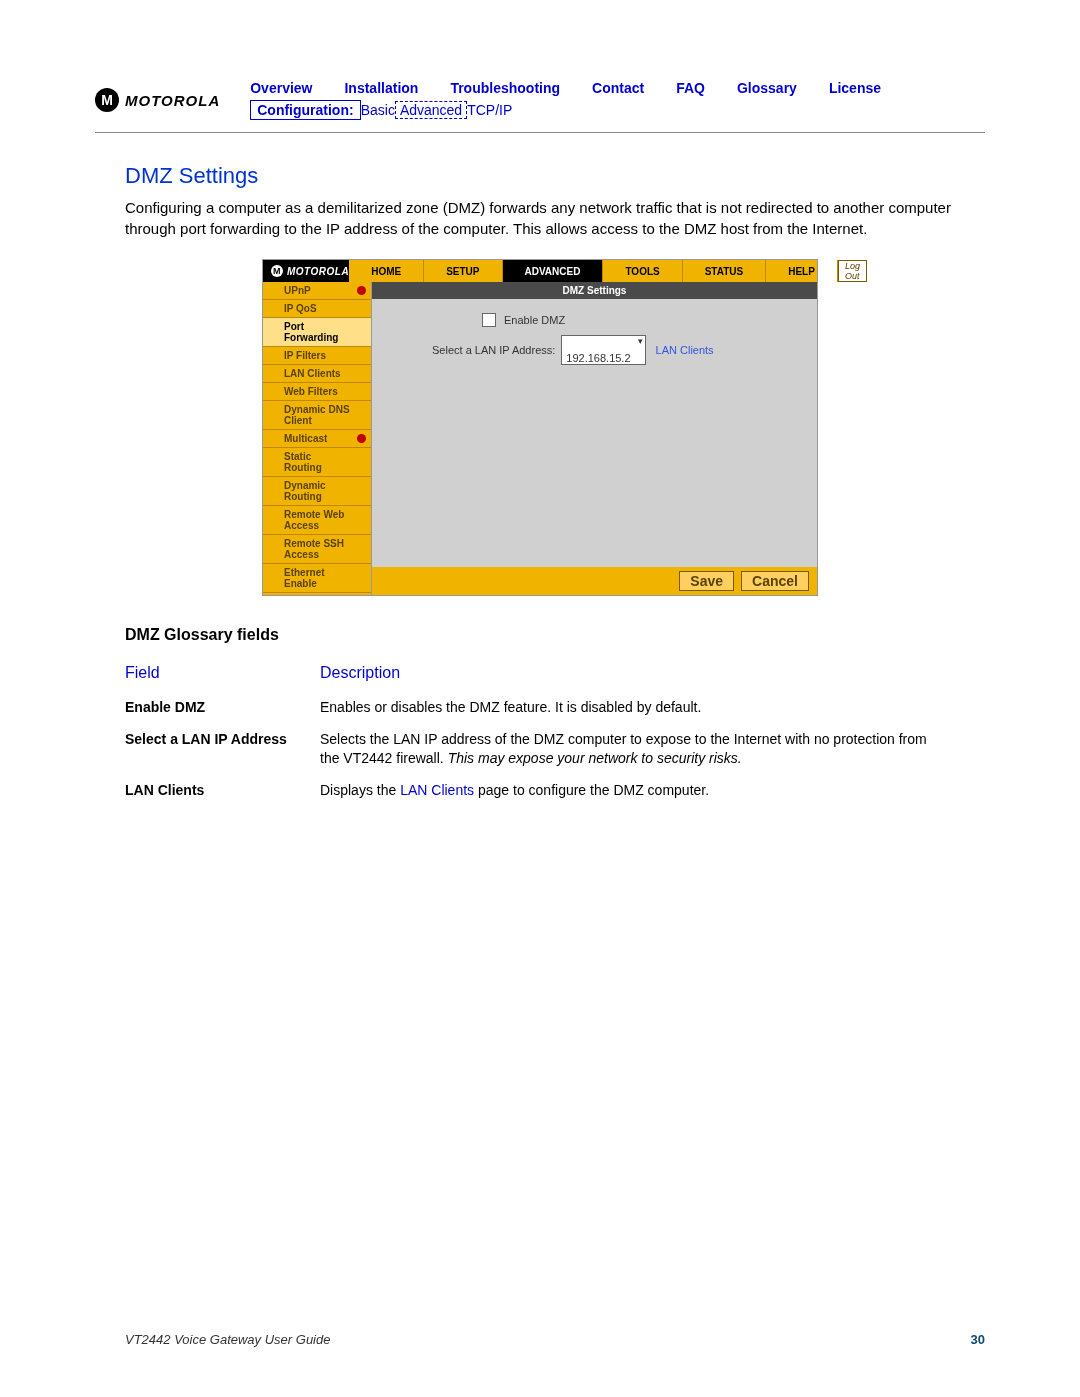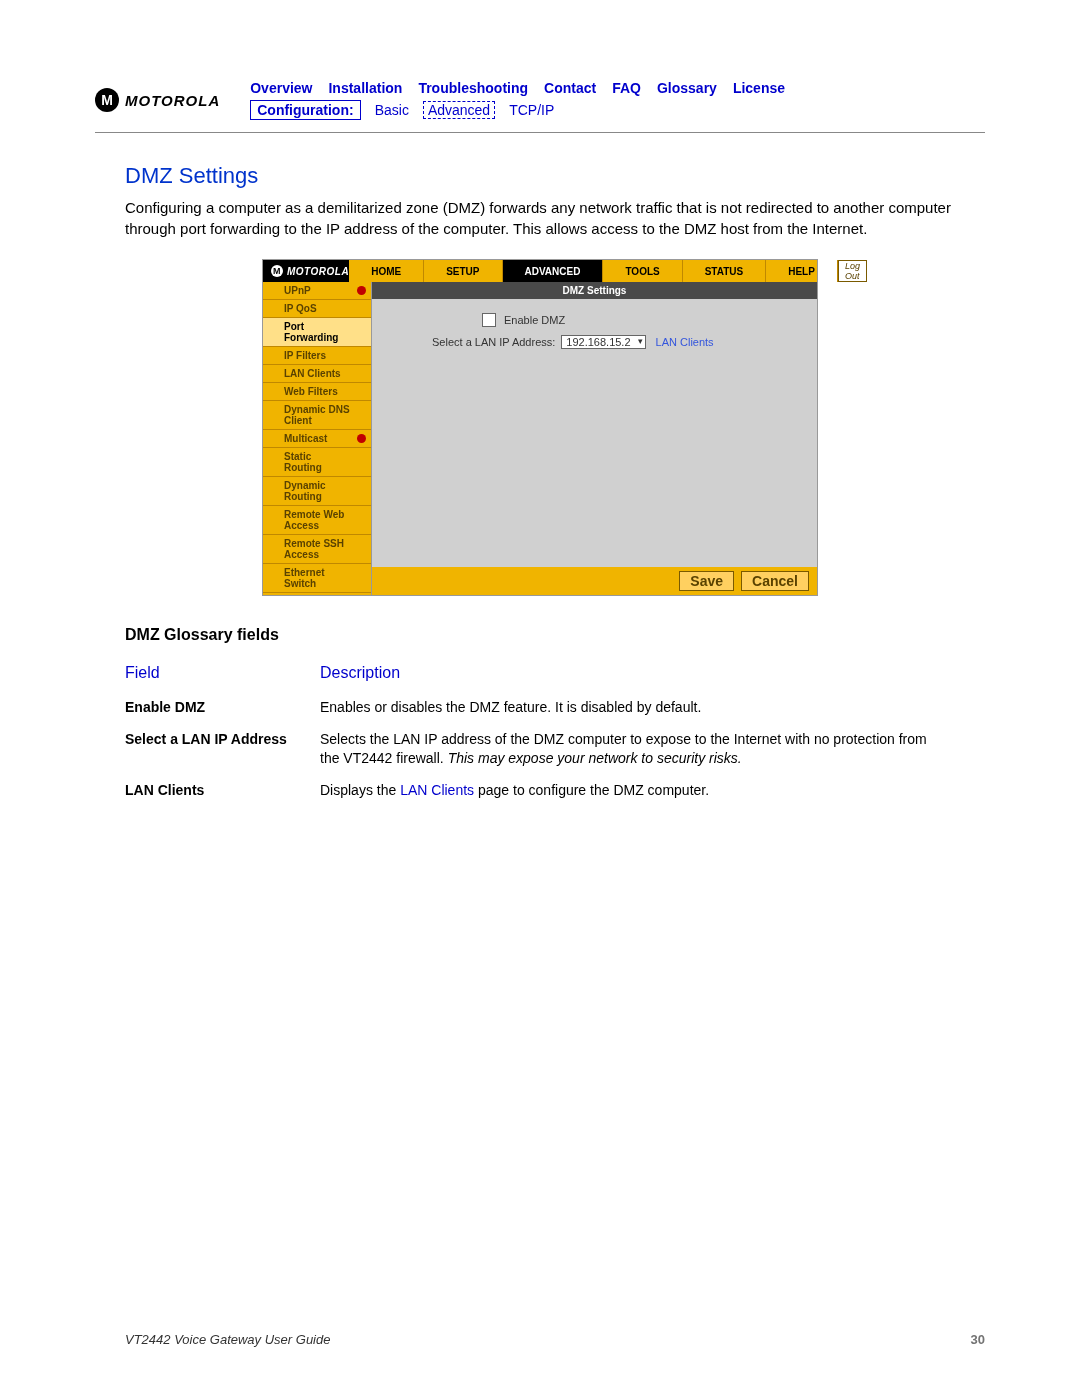--- a/index.html
+++ b/index.html
@@ -48,33 +48,33 @@
     font-weight: bold;
     font-style: italic;
     font-size: 15px;
     letter-spacing: 1px;
   }
   .nav-block {
     flex: 1;
   }
   .nav-top {
     display: flex;
-    gap: 16px;
+    gap: 32px;
     margin-bottom: 4px;
   }
   .nav-top a {
     color: #0000cc;
     font-weight: bold;
     font-size: 14px;
     text-decoration: none;
   }
   .nav-sub {
     display: flex;
     align-items: center;
-    gap: 14px;
+    gap: 0;
     font-size: 14px;
   }
   .nav-config-label {
     border: 1px solid #0000cc;
     color: #0000cc;
     font-weight: bold;
     padding: 1px 6px;
   }
   .nav-sub-link {
     color: #0000cc;
@@ -215,21 +215,21 @@
   .ui-checkbox {
     width: 12px;
     height: 12px;
     border: 1px solid #666;
     background: #fff;
     margin-right: 8px;
   }
   .ui-select {
     border: 1px solid #666;
     background: #fff;
-    padding: 0 14px 0 4px;
+    padding: 16px 14px 0 4px;
     margin-left: 6px;
     font-size: 11px;
     position: relative;
   }
   .ui-select::after {
     content: "▾";
     position: absolute;
     right: 2px;
     top: 0;
     font-size: 9px;
@@ -291,21 +291,21 @@
   .page-footer {
     position: absolute;
     bottom: 50px;
     left: 125px;
     right: 95px;
     display: flex;
     justify-content: space-between;
     font-size: 13px;
   }
   .footer-title { font-style: italic; color: #333; }
-  .page-num { color: #737373; font-weight: bold; }
+  .page-num { color: #0c4a6e; font-weight: bold; }
 </style>
 </head>
 <body>
 
 <div class="page">
 
   <div class="header-row">
     <div class="logo-block">
       <span class="logo-circle">
           <span class="logo-inner">M</span>
@@ -357,21 +357,21 @@
         <div class="ui-side-item sel">Port Forwarding</div>
         <div class="ui-side-item">IP Filters</div>
         <div class="ui-side-item">LAN Clients</div>
         <div class="ui-side-item">Web Filters</div>
         <div class="ui-side-item">Dynamic DNS Client</div>
         <div class="ui-side-item"><span>Multicast</span><span class="side-dot"></span></div>
         <div class="ui-side-item">Static Routing</div>
         <div class="ui-side-item">Dynamic Routing</div>
         <div class="ui-side-item">Remote Web Access</div>
         <div class="ui-side-item">Remote SSH Access</div>
-        <div class="ui-side-item">Ethernet Switch</div>
+        <div class="ui-side-item">Ethernet Enable</div>
       </div>
       <div class="ui-main">
         <div class="ui-main-title">DMZ Settings</div>
         <div class="ui-main-body">
           <div class="ui-row" style="margin-left:90px;">
             <span class="ui-checkbox"></span>
             <span>Enable DMZ</span>
           </div>
           <div class="ui-row" style="margin-left:40px;">
             <span>Select a LAN IP Address:</span>

